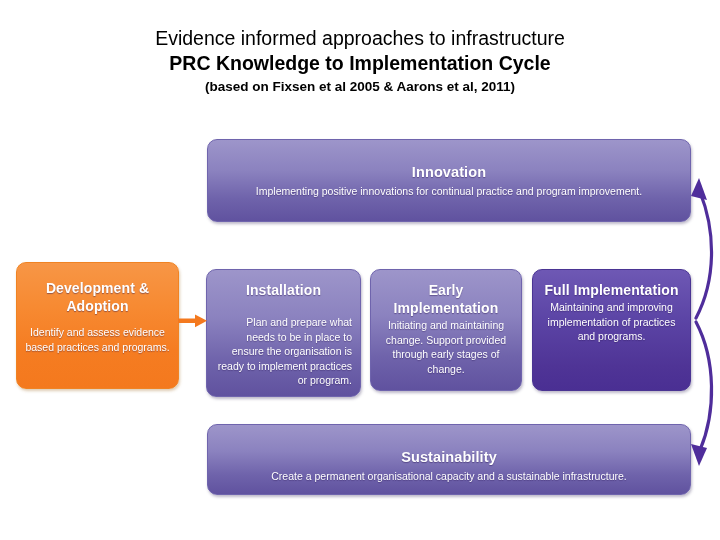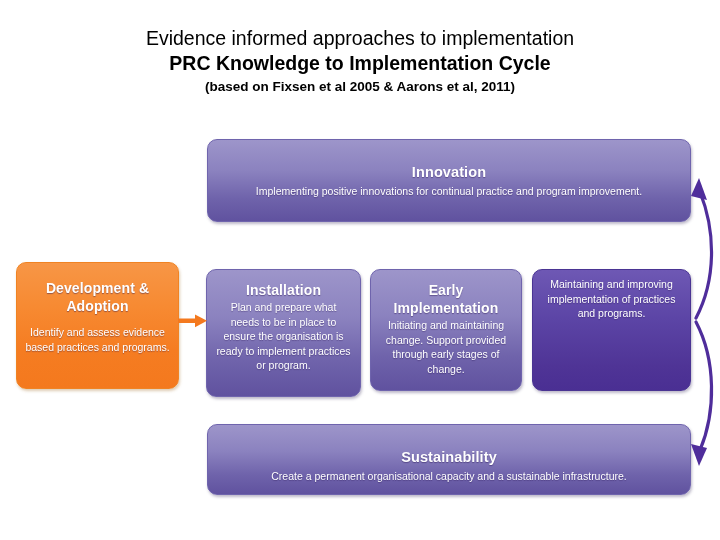--- a/index.html
+++ b/index.html
@@ -128,21 +128,22 @@
     height: 128px;
   }
   #box-installation .stage-title {
     font-size: 14px;
     line-height: 18px;
     margin-top: 5px;
   }
   #box-installation .stage-desc {
     font-size: 10.5px;
     line-height: 14.5px;
-    margin-top: 1px;
+    margin-top: 16px;
+    text-align: right;
   }
 
   #box-early {
     left: 370px;
     top: 269px;
     width: 152px;
     height: 122px;
   }
   #box-early .stage-title {
     font-size: 14px;
@@ -204,21 +205,21 @@
     top: 0;
     width: 720px;
     height: 540px;
     pointer-events: none;
   }
 </style>
 </head>
 <body>
 
 <div id="title-block">
-  <div id="title-line-1">Evidence informed approaches to implementation</div>
+  <div id="title-line-1">Evidence informed approaches to infrastructure</div>
   <div id="title-line-2">PRC Knowledge to Implementation Cycle</div>
   <div id="title-line-3">(based on Fixsen et al 2005  &amp; Aarons et al, 2011)</div>
 </div>
 
 <div class="stage-box purple-light" id="box-innovation">
   <div class="stage-title">Innovation</div>
   <div class="stage-desc">Implementing positive innovations for continual practice and program improvement.</div>
 </div>
 
 <div class="stage-box orange" id="box-development">
@@ -230,20 +231,21 @@
   <div class="stage-title">Installation</div>
   <div class="stage-desc">Plan and prepare what needs to be in place to ensure the organisation is ready to implement practices or program.</div>
 </div>
 
 <div class="stage-box purple-light" id="box-early">
   <div class="stage-title">Early Implementation</div>
   <div class="stage-desc">Initiating and maintaining change. Support provided through early stages of change.</div>
 </div>
 
 <div class="stage-box purple-dark" id="box-full">
+  <div class="stage-title">Full Implementation</div>
   <div class="stage-desc">Maintaining and improving implementation of practices and programs.</div>
 </div>
 
 <div class="stage-box purple-light" id="box-sustainability">
   <div class="stage-title">Sustainability</div>
   <div class="stage-desc">Create a permanent organisational capacity and a sustainable infrastructure.</div>
 </div>
 
 <div id="orange-arrow">
   <svg width="30" height="22" viewBox="0 0 30 22">

